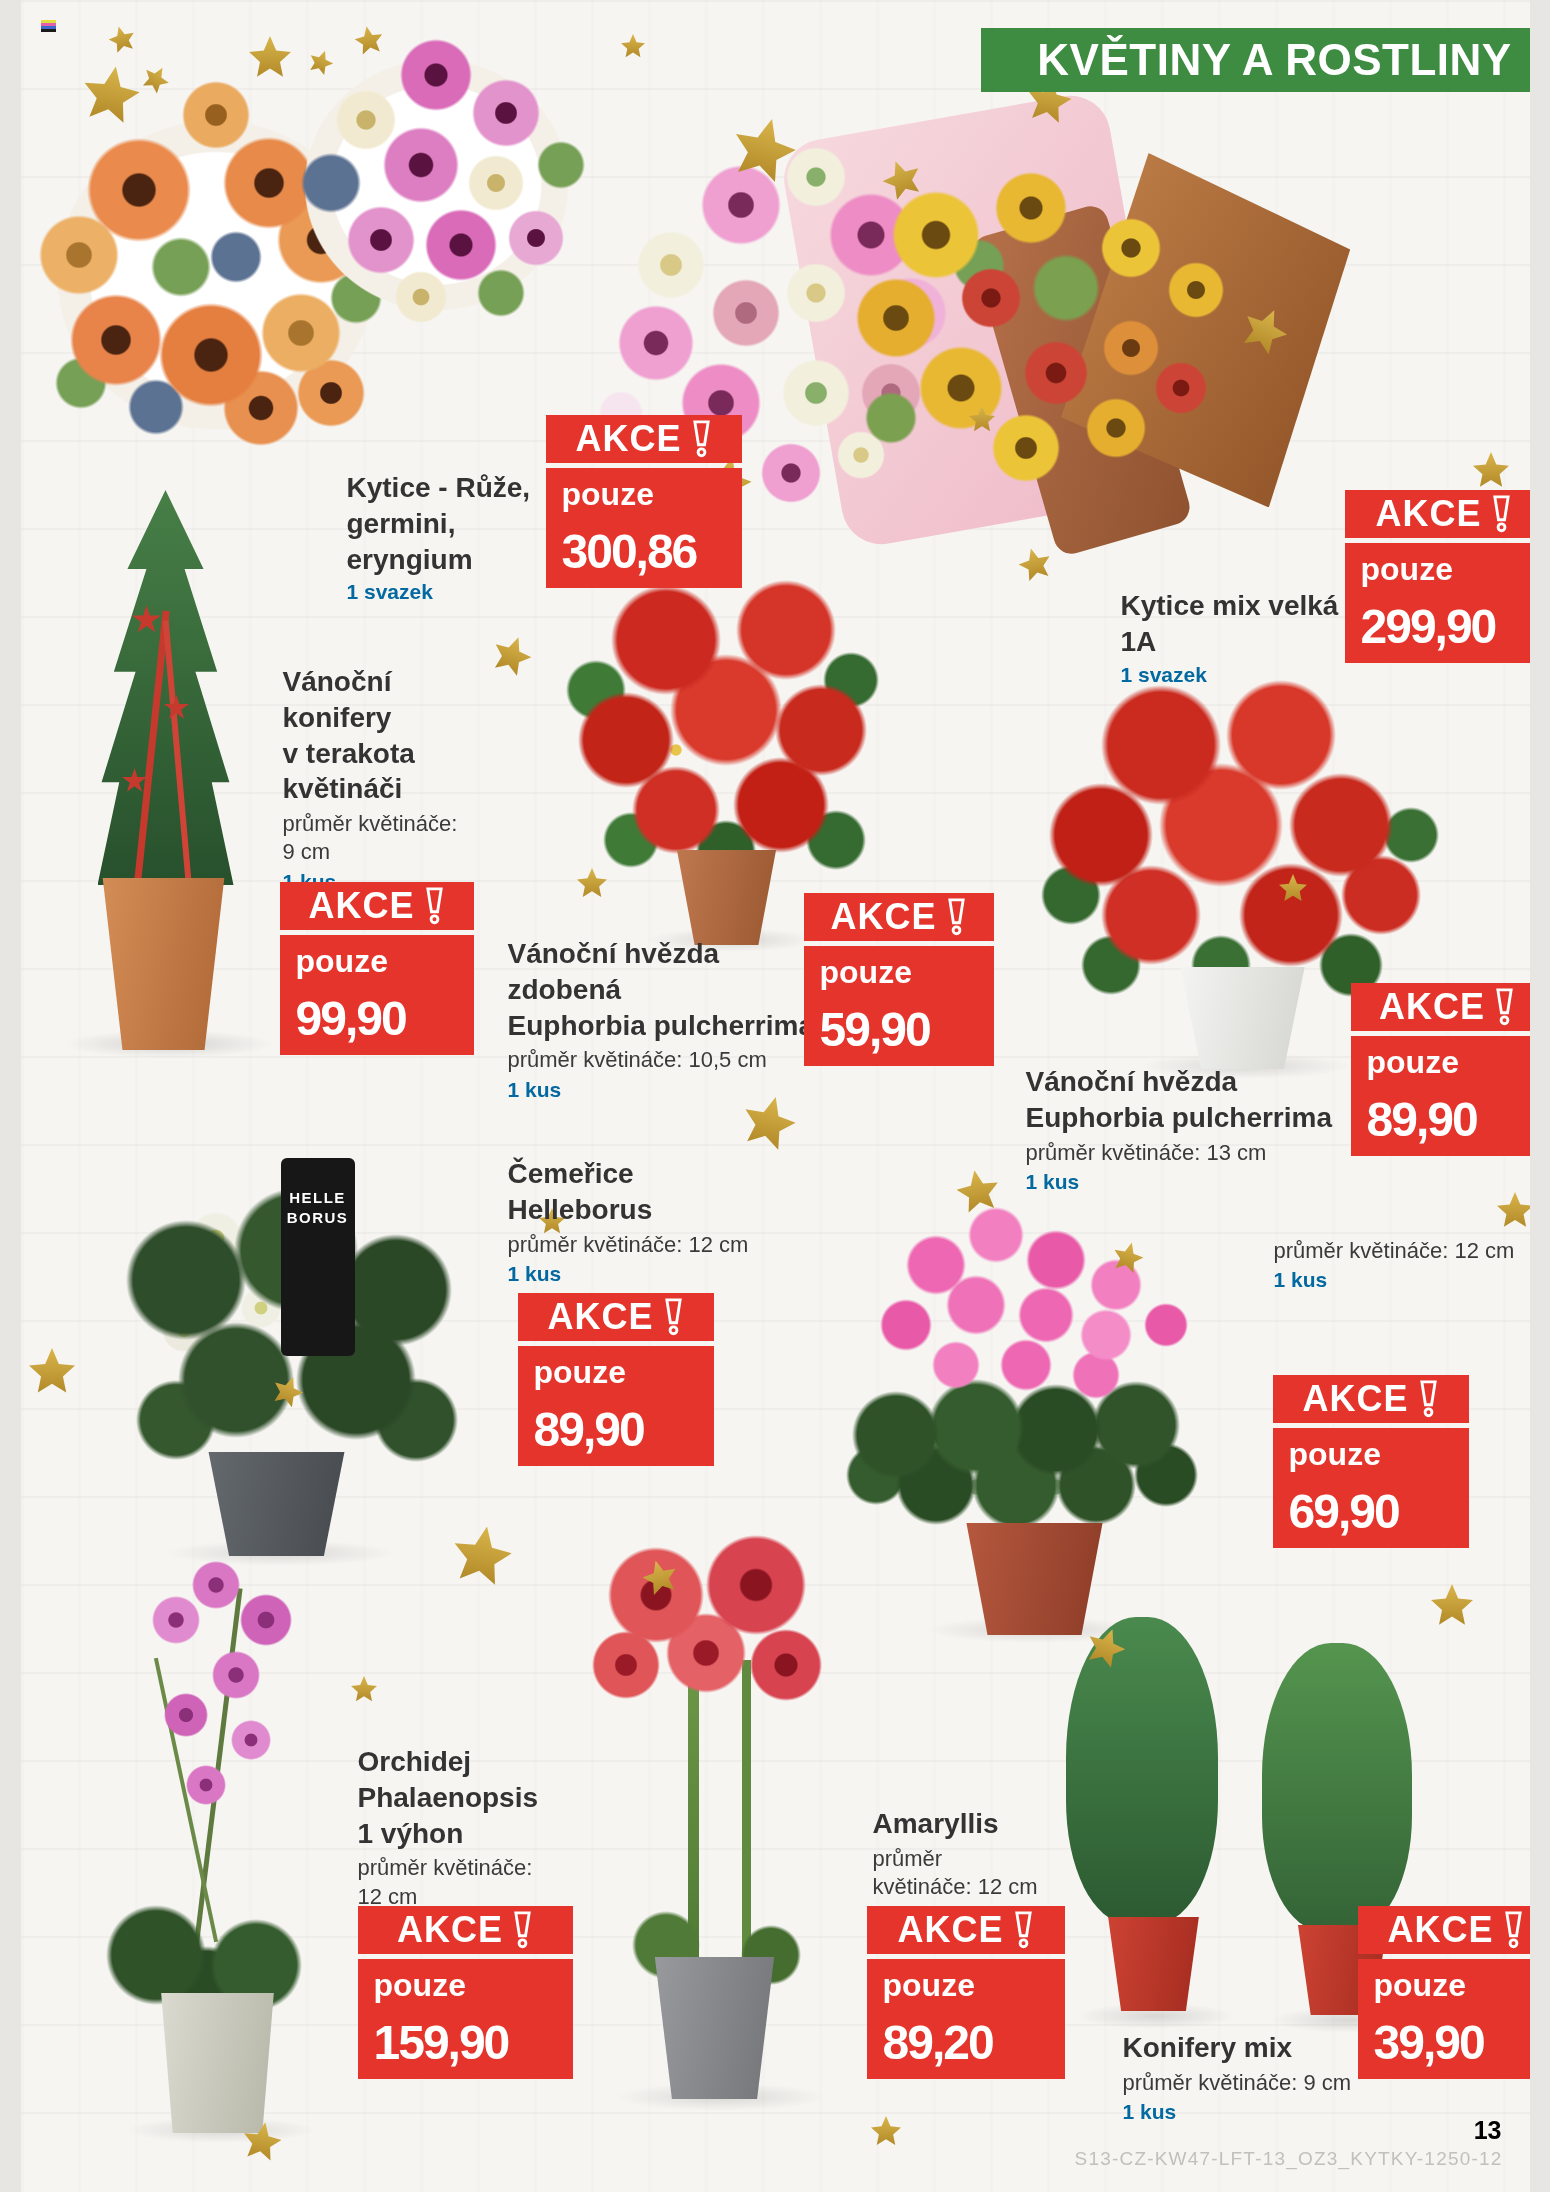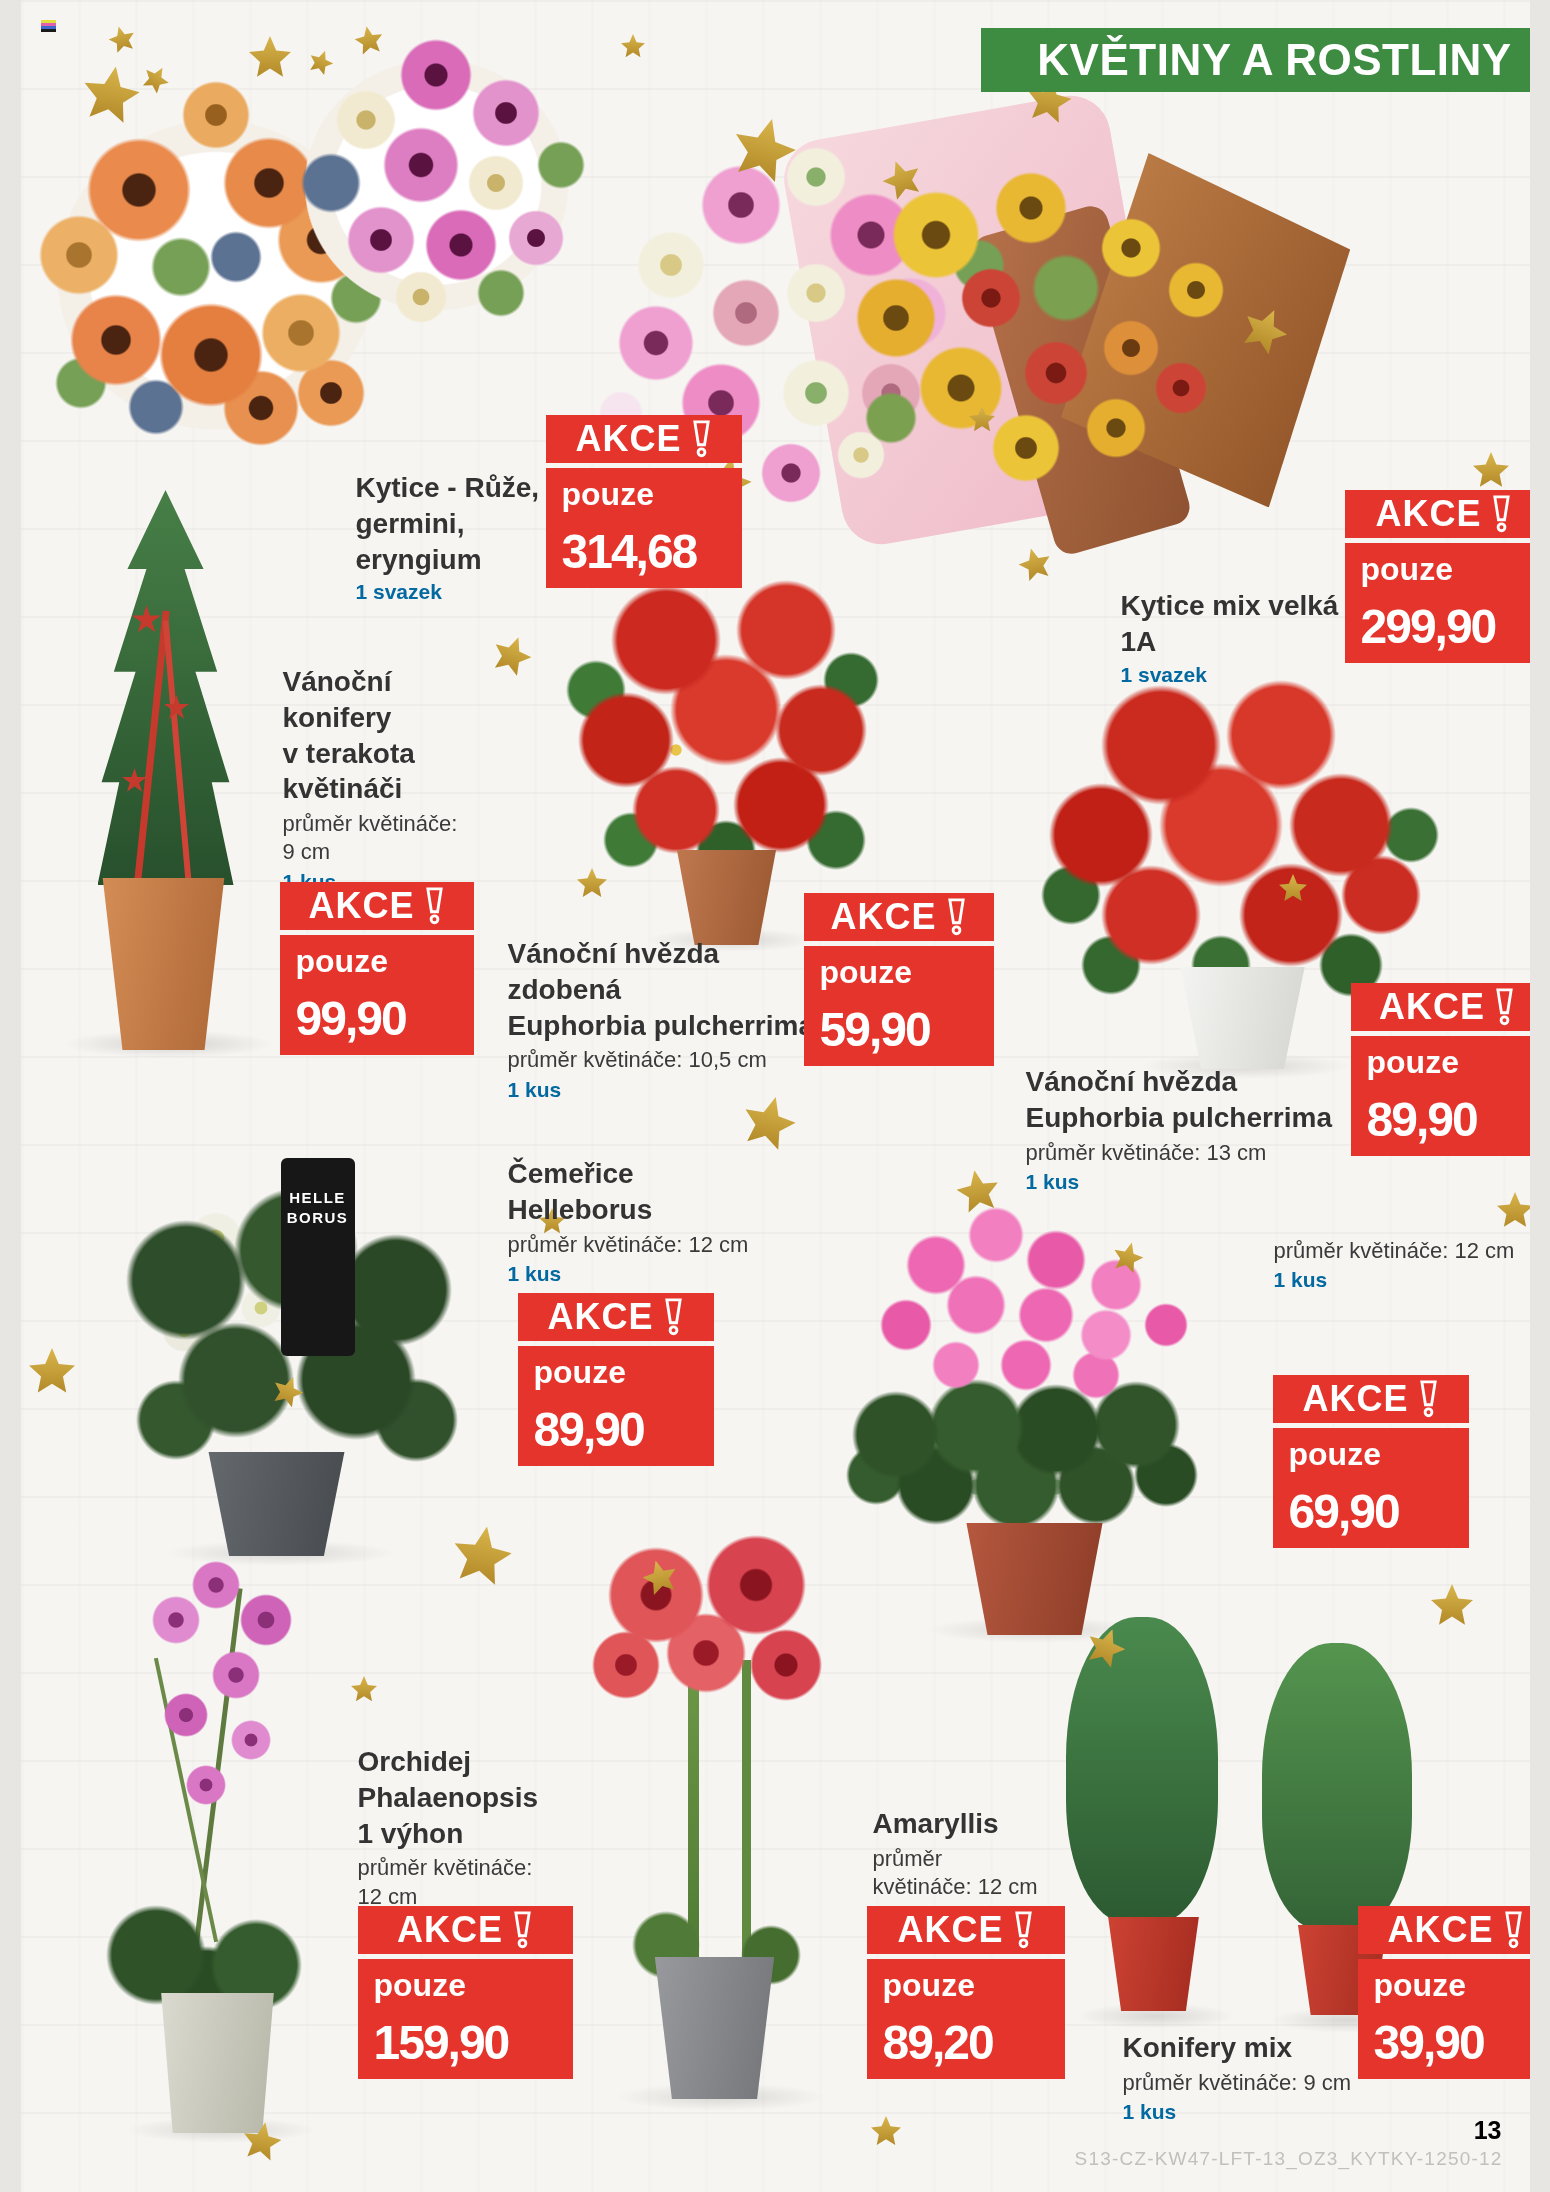--- a/index.html
+++ b/index.html
@@ -141,21 +141,21 @@
   <div class="photo" id="p12" style="left:1015px;top:1605px;width:430px;height:450px">
       <div class="blooms" style="background-image: radial-gradient(18px at 90px 120px, rgb(44, 90, 49) 0px, rgb(44, 90, 49) 15.84px, rgba(0, 0, 0, 0) 18px), radial-gradient(16px at 130px 200px, rgb(44, 90, 49) 0px, rgb(44, 90, 49) 14.08px, rgba(0, 0, 0, 0) 16px), radial-gradient(14px at 80px 250px, rgb(47, 96, 52) 0px, rgb(47, 96, 52) 12.32px, rgba(0, 0, 0, 0) 14px), radial-gradient(16px at 290px 140px, rgb(51, 99, 54) 0px, rgb(51, 99, 54) 14.08px, rgba(0, 0, 0, 0) 16px), radial-gradient(15px at 320px 220px, rgb(51, 99, 54) 0px, rgb(51, 99, 54) 13.2px, rgba(0, 0, 0, 0) 15px), radial-gradient(13px at 270px 260px, rgb(47, 96, 52) 0px, rgb(47, 96, 52) 11.44px, rgba(0, 0, 0, 0) 13px);"></div>
       <div class="shape" style="left: 30px; top: 12px; width: 152px; height: 306px; background: linear-gradient(rgb(74, 138, 78), rgb(44, 90, 49)); border-radius: 46% 46% 40% 40%; z-index: 1;"></div>
       <div class="shape" style="left: 226px; top: 38px; width: 150px; height: 288px; background: linear-gradient(rgb(85, 149, 79), rgb(51, 99, 54)); border-radius: 46% 46% 40% 40%; z-index: 1;"></div>
       <div class="shape" style="left: 64px; top: 312px; width: 108px; height: 94px; background: linear-gradient(100deg, rgb(208, 68, 52), rgb(160, 42, 30)); clip-path: polygon(8% 0px, 92% 0px, 80% 100%, 20% 100%); z-index: 2;"></div>
       <div class="shape" style="left: 254px; top: 320px; width: 106px; height: 90px; background: linear-gradient(100deg, rgb(208, 68, 52), rgb(160, 42, 30)); clip-path: polygon(8% 0px, 92% 0px, 80% 100%, 20% 100%); z-index: 2;"></div>
       <div class="shape" style="left: 40px; top: 398px; width: 160px; height: 26px; background: radial-gradient(closest-side, rgba(0, 0, 0, 0.12), rgba(0, 0, 0, 0)); border-radius: 50%; z-index: 0;"></div>
       <div class="shape" style="left: 235px; top: 402px; width: 155px; height: 26px; background: radial-gradient(closest-side, rgba(0, 0, 0, 0.12), rgba(0, 0, 0, 0)); border-radius: 50%; z-index: 0;"></div>
     </div>
 
-  <div class="ptext" style="left:335px;top:470px;width:230px">
+  <div class="ptext" style="left:326px;top:470px;width:230px">
     <div class="pname">Kytice - Růže,
 germini,
 eryngium</div>
     <div class="punit">1 svazek</div>
   </div>
   <div class="ptext" style="left:1100px;top:588px;width:250px">
     <div class="pname">Kytice mix velká
 1A</div>
     <div class="punit">1 svazek</div>
   </div>
@@ -214,21 +214,21 @@
   <div class="badge" style="left:525px;top:415px;width:196px">
     <div class="badge-head">
         <span>AKCE</span>
         <svg width="21" height="38" viewBox="0 0 22 40">
           <path d="M4 2 H18 L14.2 26 H7.8 Z" fill="none" stroke="#fff" stroke-width="3"></path>
           <circle cx="11" cy="34" r="3.6" fill="none" stroke="#fff" stroke-width="3"></circle>
         </svg>
       </div>
     <div class="badge-body">
         <div class="badge-pouze">pouze</div>
-        <div class="badge-price">314,68</div>
+        <div class="badge-price">300,86</div>
       </div>
   </div>
   <div class="badge" style="left:1324px;top:490px;width:198px">
     <div class="badge-head">
         <span>AKCE</span>
         <svg width="21" height="38" viewBox="0 0 22 40">
           <path d="M4 2 H18 L14.2 26 H7.8 Z" fill="none" stroke="#fff" stroke-width="3"></path>
           <circle cx="11" cy="34" r="3.6" fill="none" stroke="#fff" stroke-width="3"></circle>
         </svg>
       </div>

